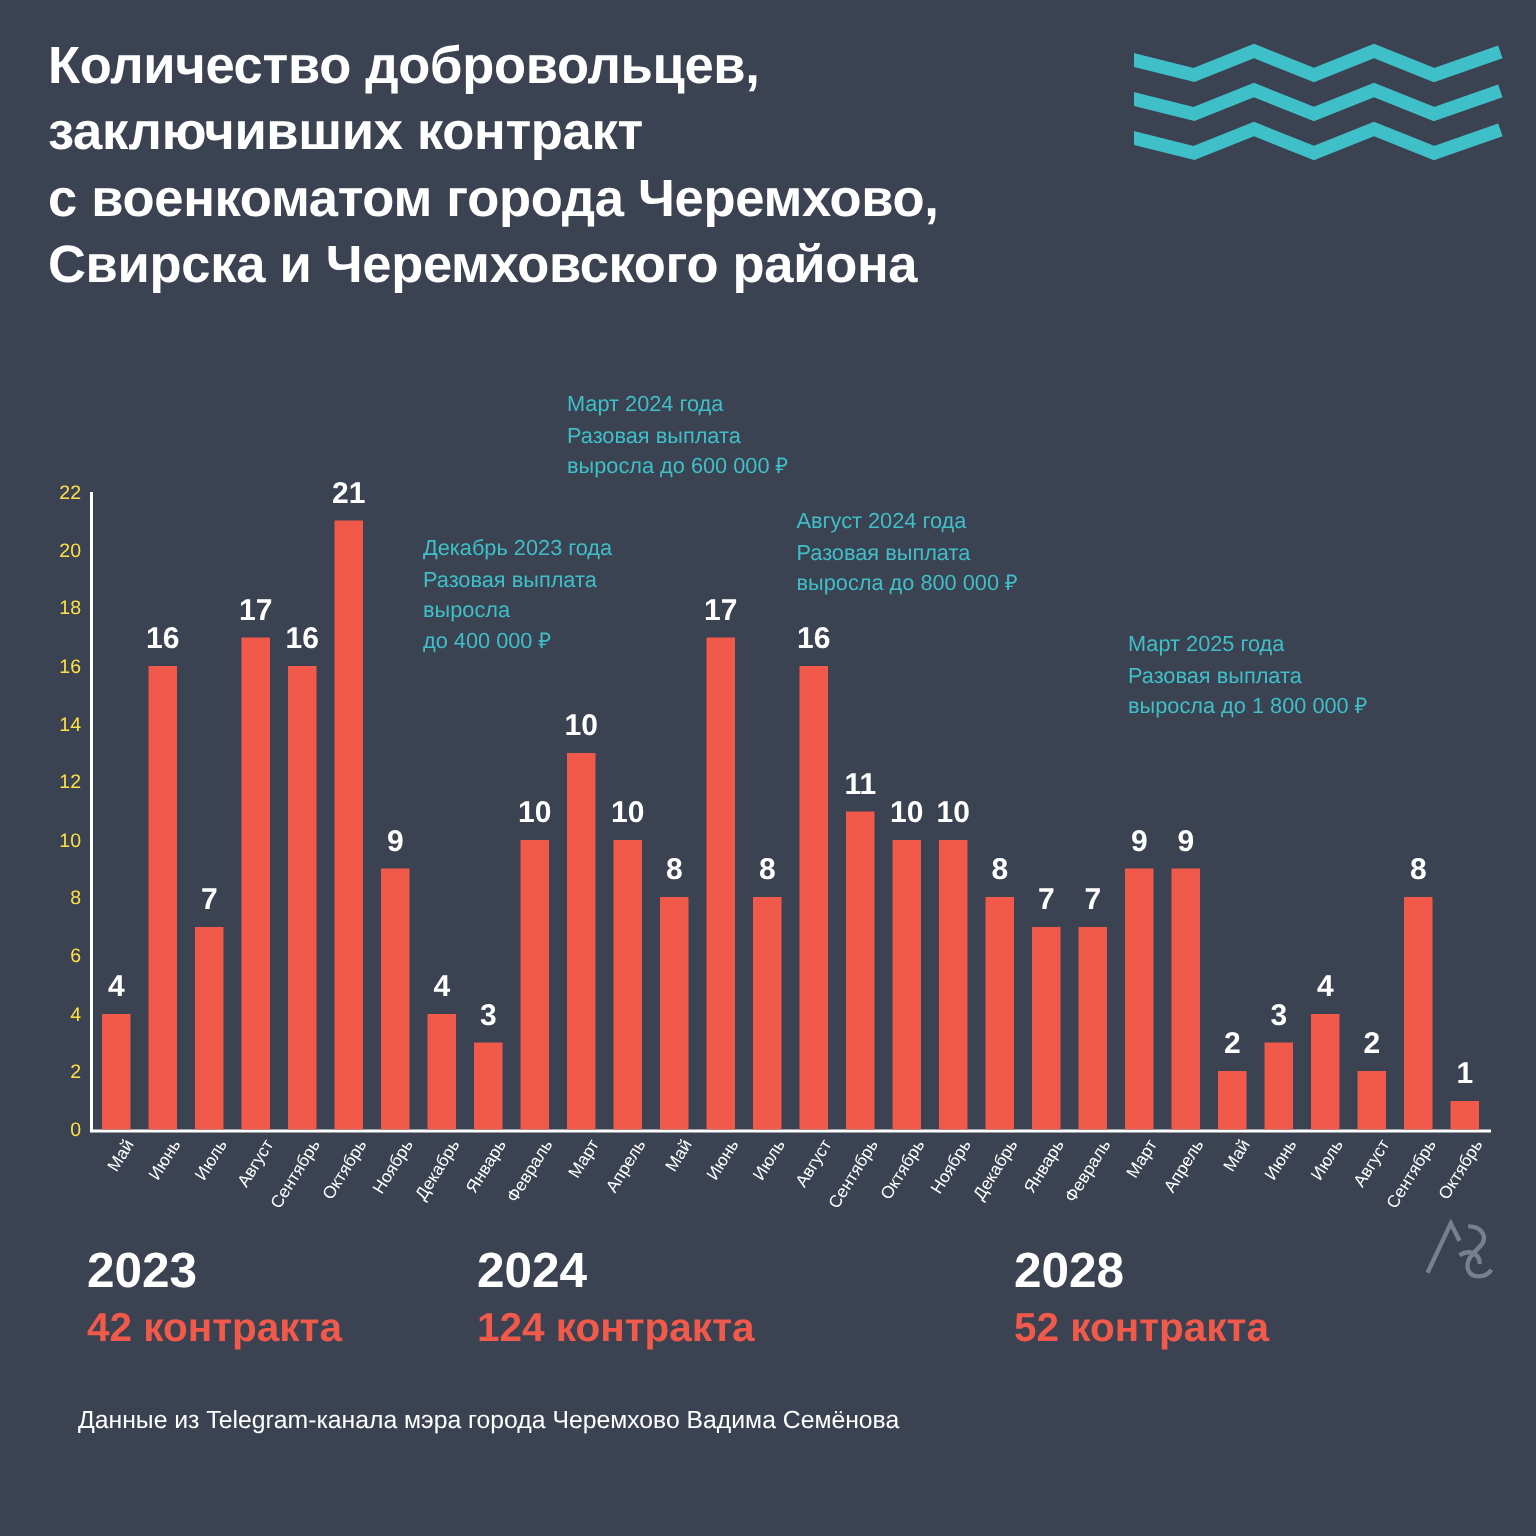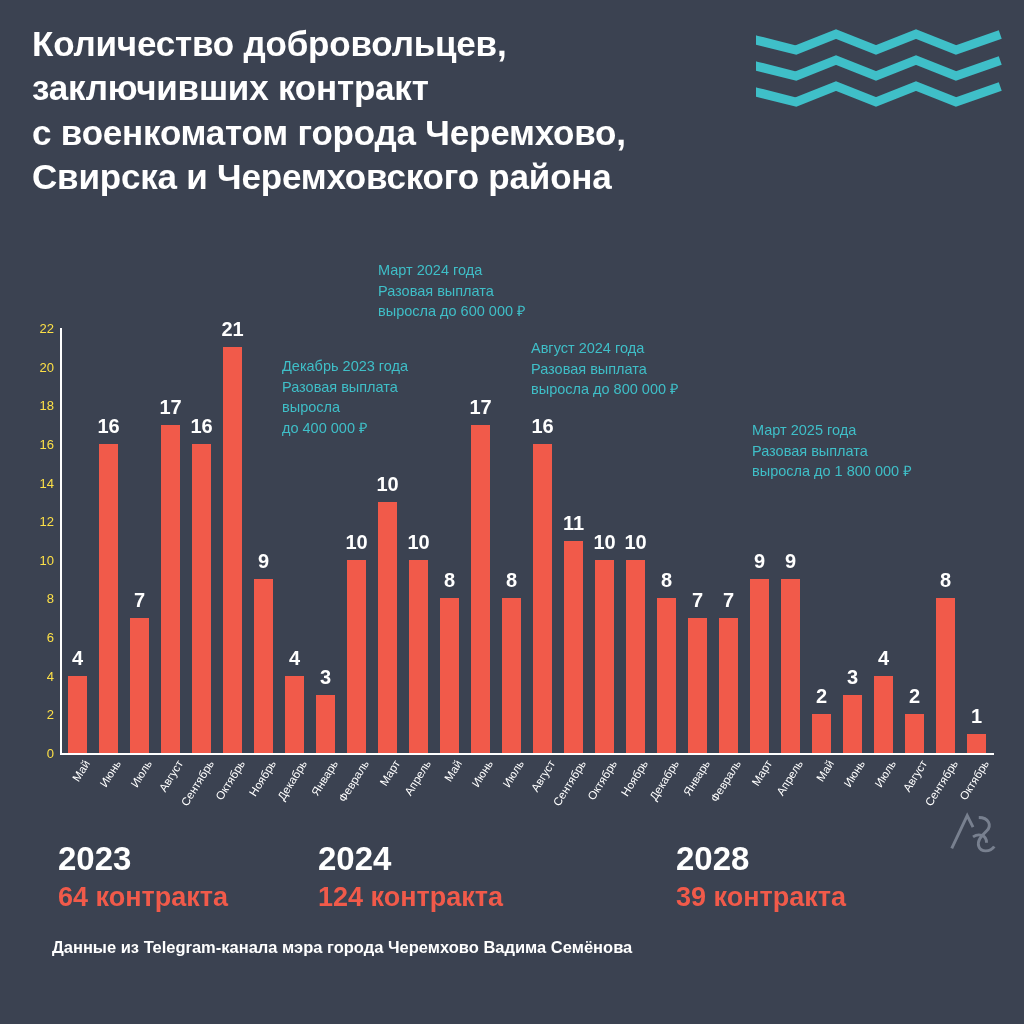--- a/index.html
+++ b/index.html
@@ -161,36 +161,35 @@
   }
   .total-block {
     position: absolute;
     top: 0;
   }
   .total-year {
     font-size: 33px;
     font-weight: bold;
     color: #ffffff;
     line-height: 1.15;
-    margin-top: 12px;
   }
   .total-count {
     font-size: 27px;
     font-weight: bold;
     color: #f15a4a;
     margin-top: 4px;
     line-height: 1.15;
   }
 
   .source {
     position: absolute;
     left: 52px;
     top: 938px;
     font-size: 16.5px;
-    font-weight: bold;
+    font-weight: normal;
     color: #ffffff;
   }
 
   .logo {
     position: absolute;
     right: 22px;
     bottom: 18px;
     width: 58px;
     height: 58px;
     opacity: 0.55;
@@ -398,29 +397,29 @@
 выросла до 800 000 ₽</div>
         <div class="annot" style="left: 752px; top: 170px; color: rgb(63, 191, 200);">Март 2025 года
 Разовая выплата
 выросла до 1 800 000 ₽</div>
       </div>
   </div>
 
   <div class="totals">
       <div class="total-block" style="left: 58px;">
         <div class="total-year">2023</div>
-        <div class="total-count" style="color: rgb(241, 90, 74);">64 контракта</div>
+        <div class="total-count" style="color: rgb(241, 90, 74);">42 контракта</div>
       </div>
       <div class="total-block" style="left: 318px;">
         <div class="total-year">2024</div>
         <div class="total-count" style="color: rgb(241, 90, 74);">124 контракта</div>
       </div>
       <div class="total-block" style="left: 676px;">
         <div class="total-year">2028</div>
-        <div class="total-count" style="color: rgb(241, 90, 74);">39 контракта</div>
+        <div class="total-count" style="color: rgb(241, 90, 74);">52 контракта</div>
       </div>
     </div>
 
   <div class="source">Данные из Telegram-канала мэра города Черемхово Вадима Семёнова</div>
 
   <svg class="logo" viewBox="0 0 60 60" xmlns="http://www.w3.org/2000/svg">
     <g fill="none" stroke="#aab3c2" stroke-width="3">
       <path d="M8 46 L24 12 L30 24"></path>
       <path d="M36 14 C46 14 50 22 44 28 C38 34 34 38 36 44 C38 50 48 50 52 44"></path>
       <path d="M30 34 C36 30 44 32 44 40"></path>

